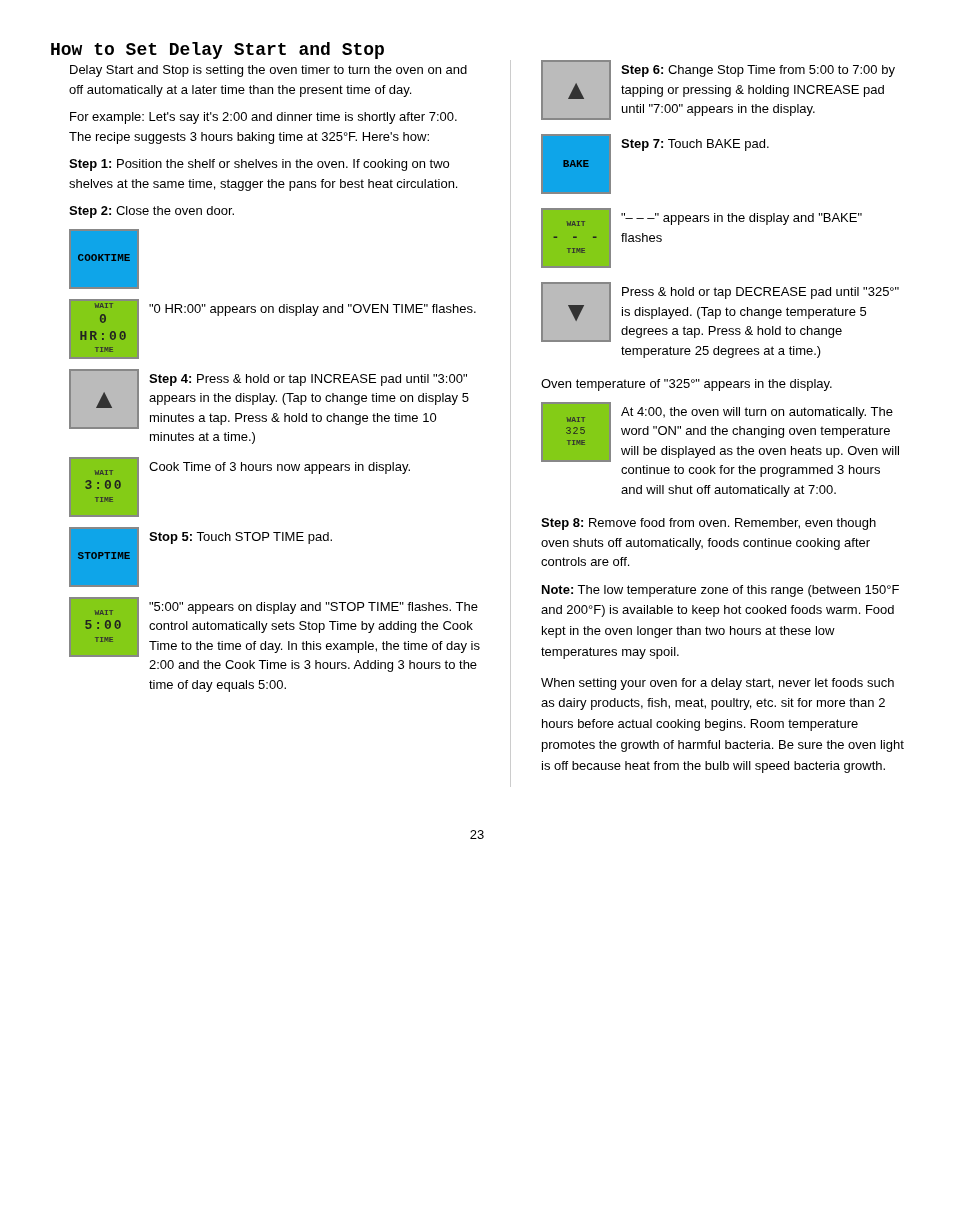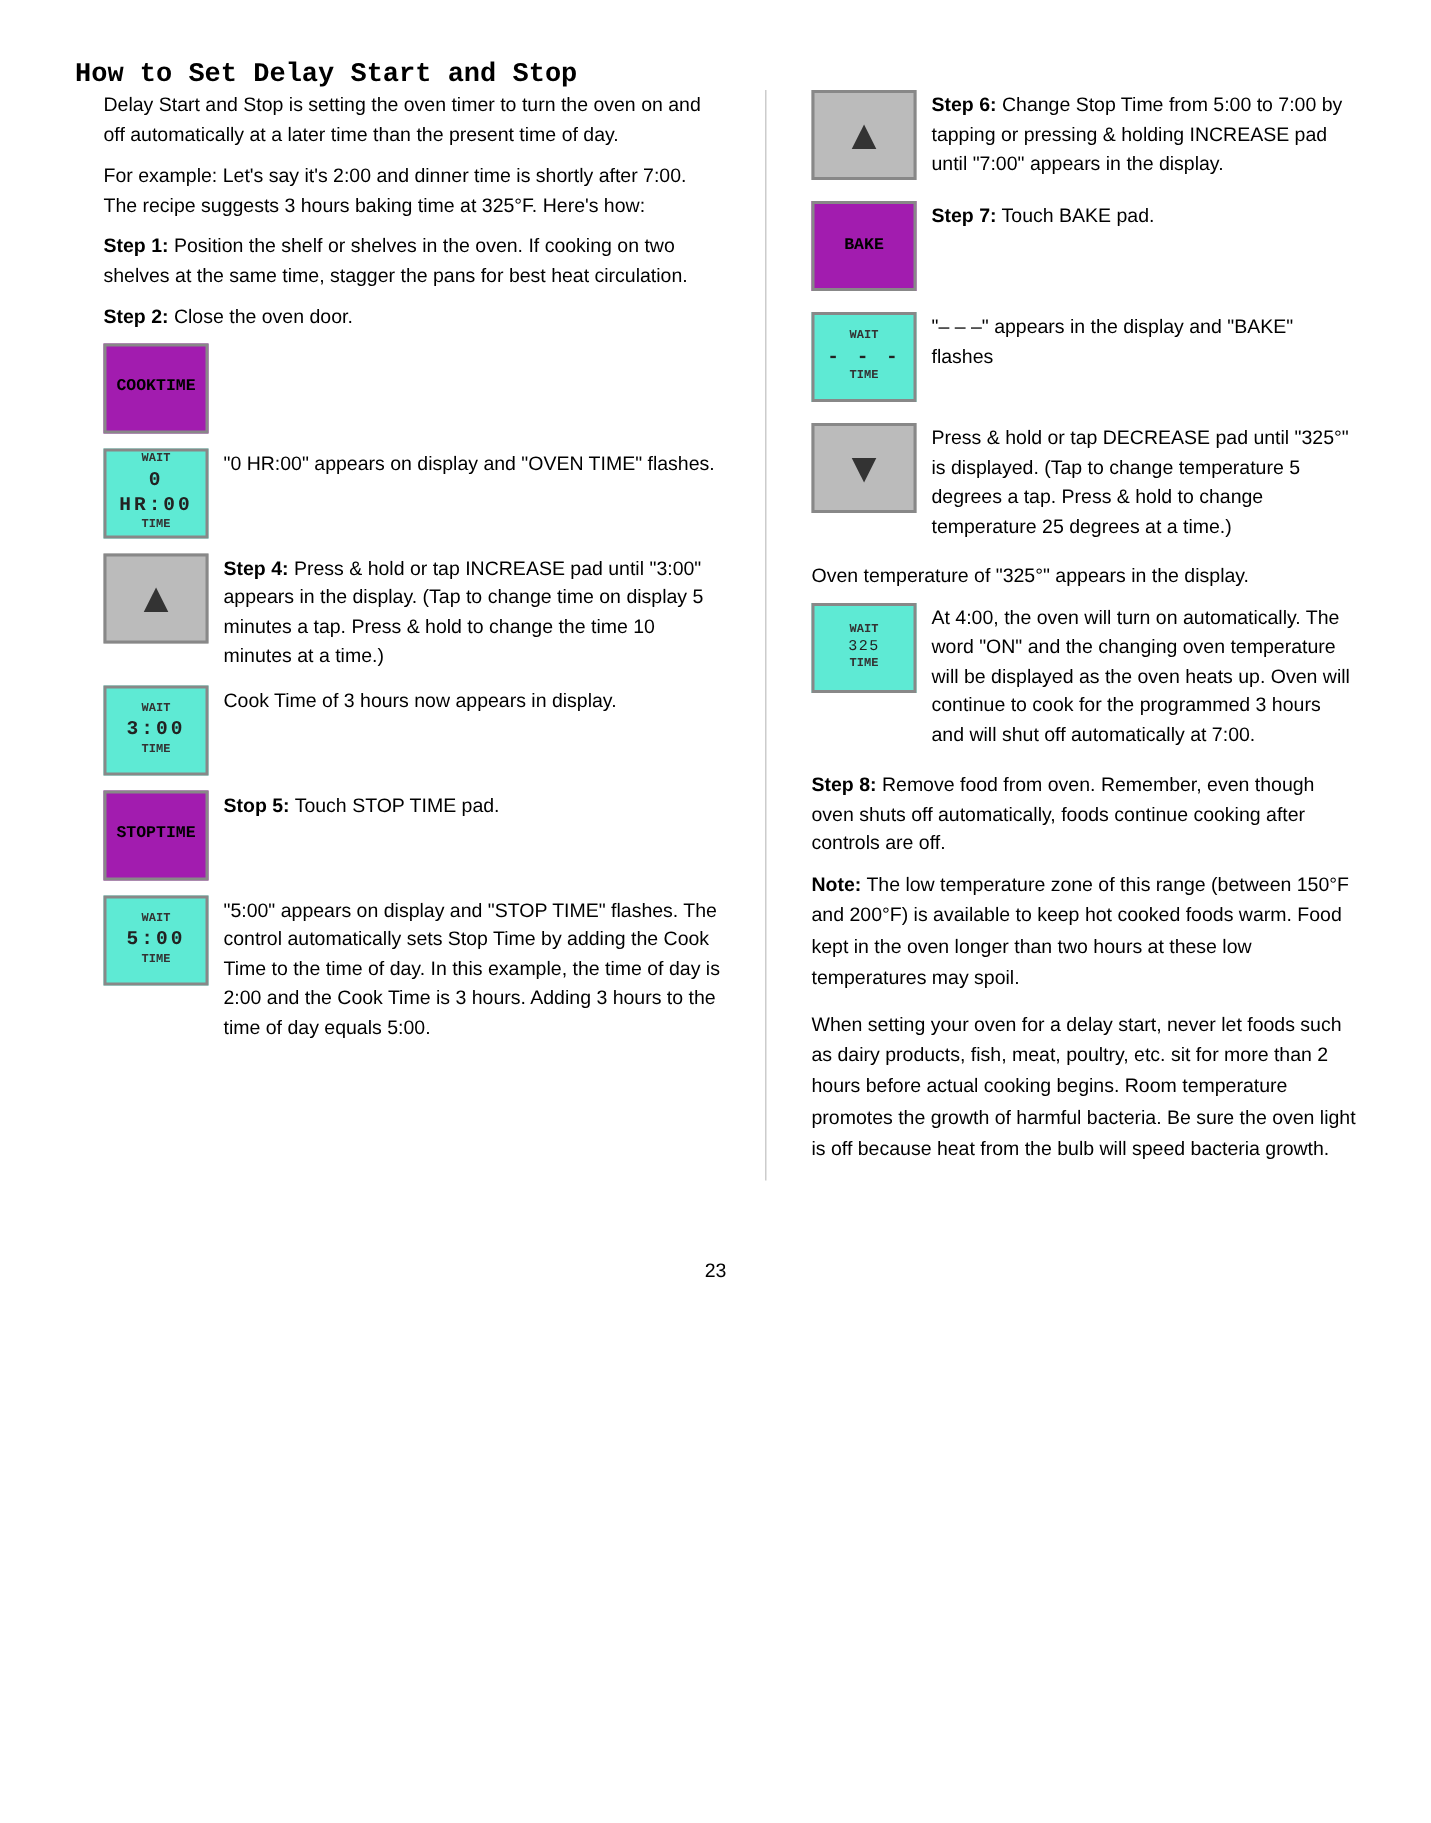--- a/index.html
+++ b/index.html
@@ -60,36 +60,36 @@
     .step-text {
       flex: 1;
       line-height: 1.5;
     }
 
     
     .btn-img {
       width: 70px;
       height: 60px;
       border: 2px solid #888;
-      background: #a21caf;
+      background: #0ea5e9;
       display: flex;
       align-items: center;
       justify-content: center;
       flex-shrink: 0;
       font-size: 11px;
       font-weight: bold;
       text-align: center;
       line-height: 1.3;
       font-family: 'Courier New', monospace;
       color: #000;
       padding: 4px;
     }
 
     .btn-img.display {
-      background: #5eead4;
+      background: #84cc16;
       font-size: 10px;
       color: #222;
     }
 
     .display-inner {
       display: flex;
       flex-direction: column;
       align-items: center;
       width: 100%;
     }
@@ -120,21 +120,21 @@
       display: flex;
       align-items: center;
       justify-content: center;
       flex-shrink: 0;
       font-size: 28px;
       color: #333;
     }
 
     .page-number {
       text-align: center;
-      margin-top: 52px;
+      margin-top: 40px;
       font-size: 13px;
     }
 
     .right-step-block {
       display: flex;
       align-items: flex-start;
       margin-bottom: 14px;
       gap: 10px;
     }
 

